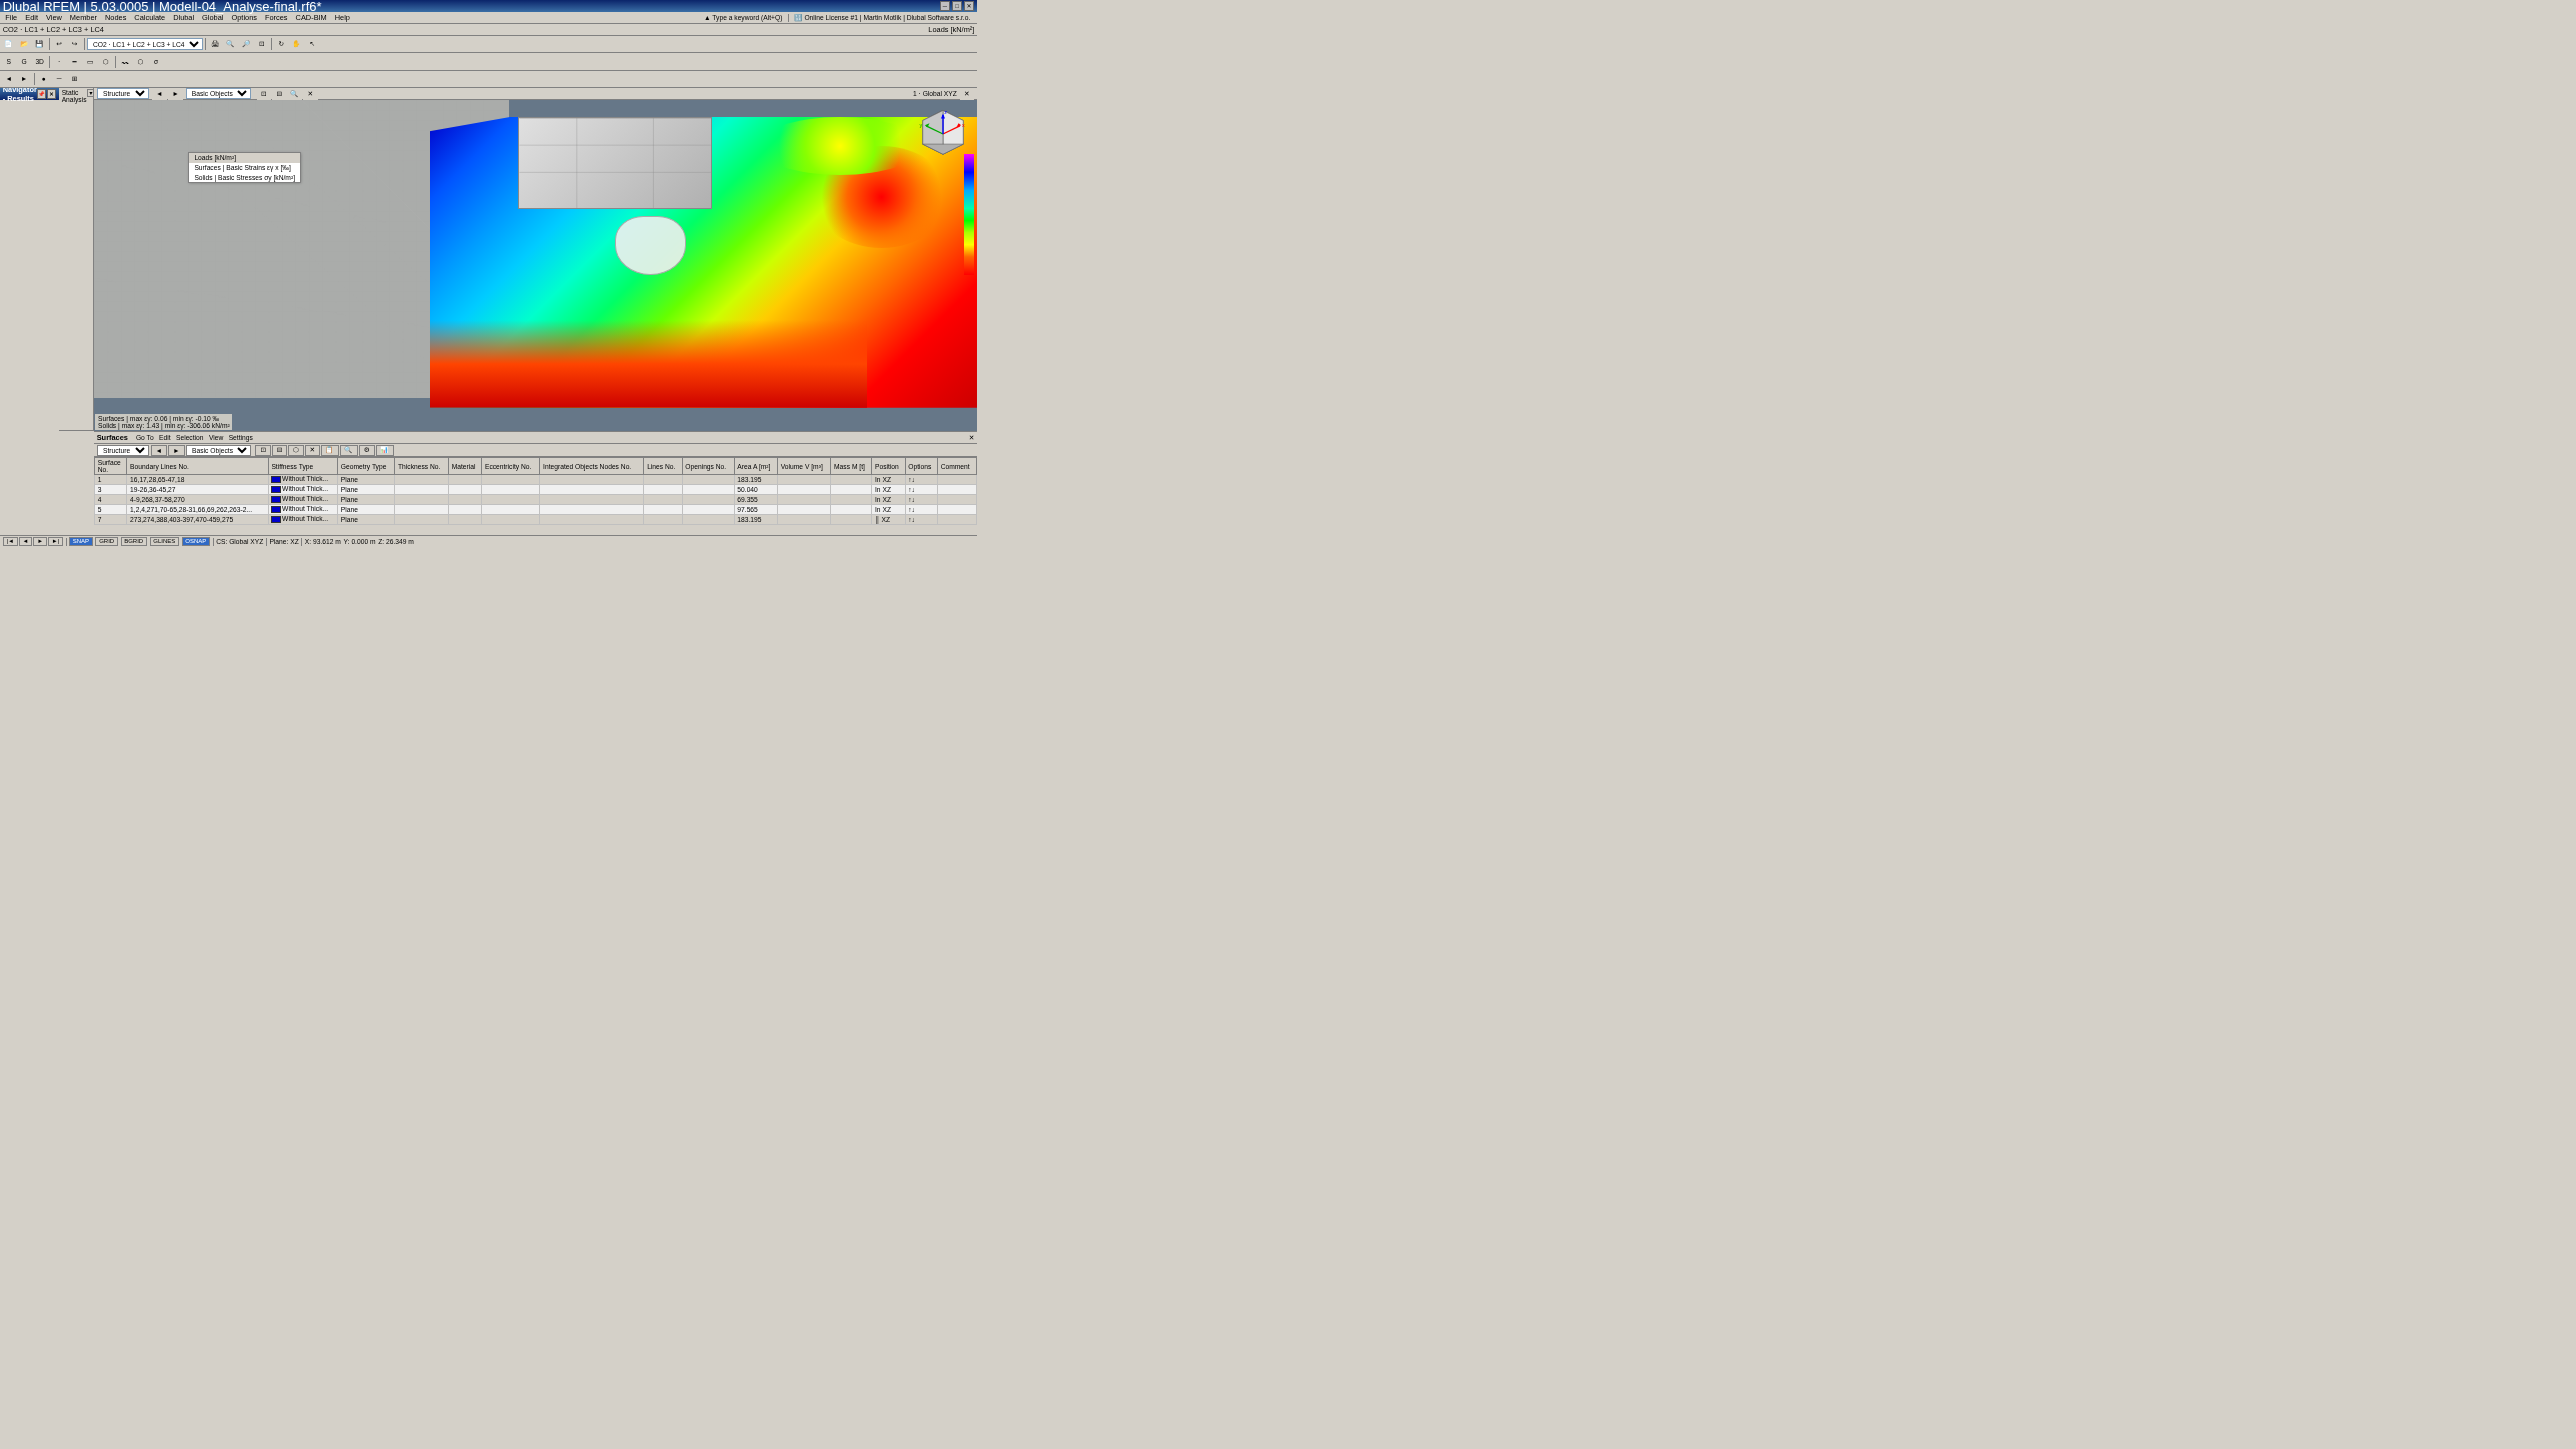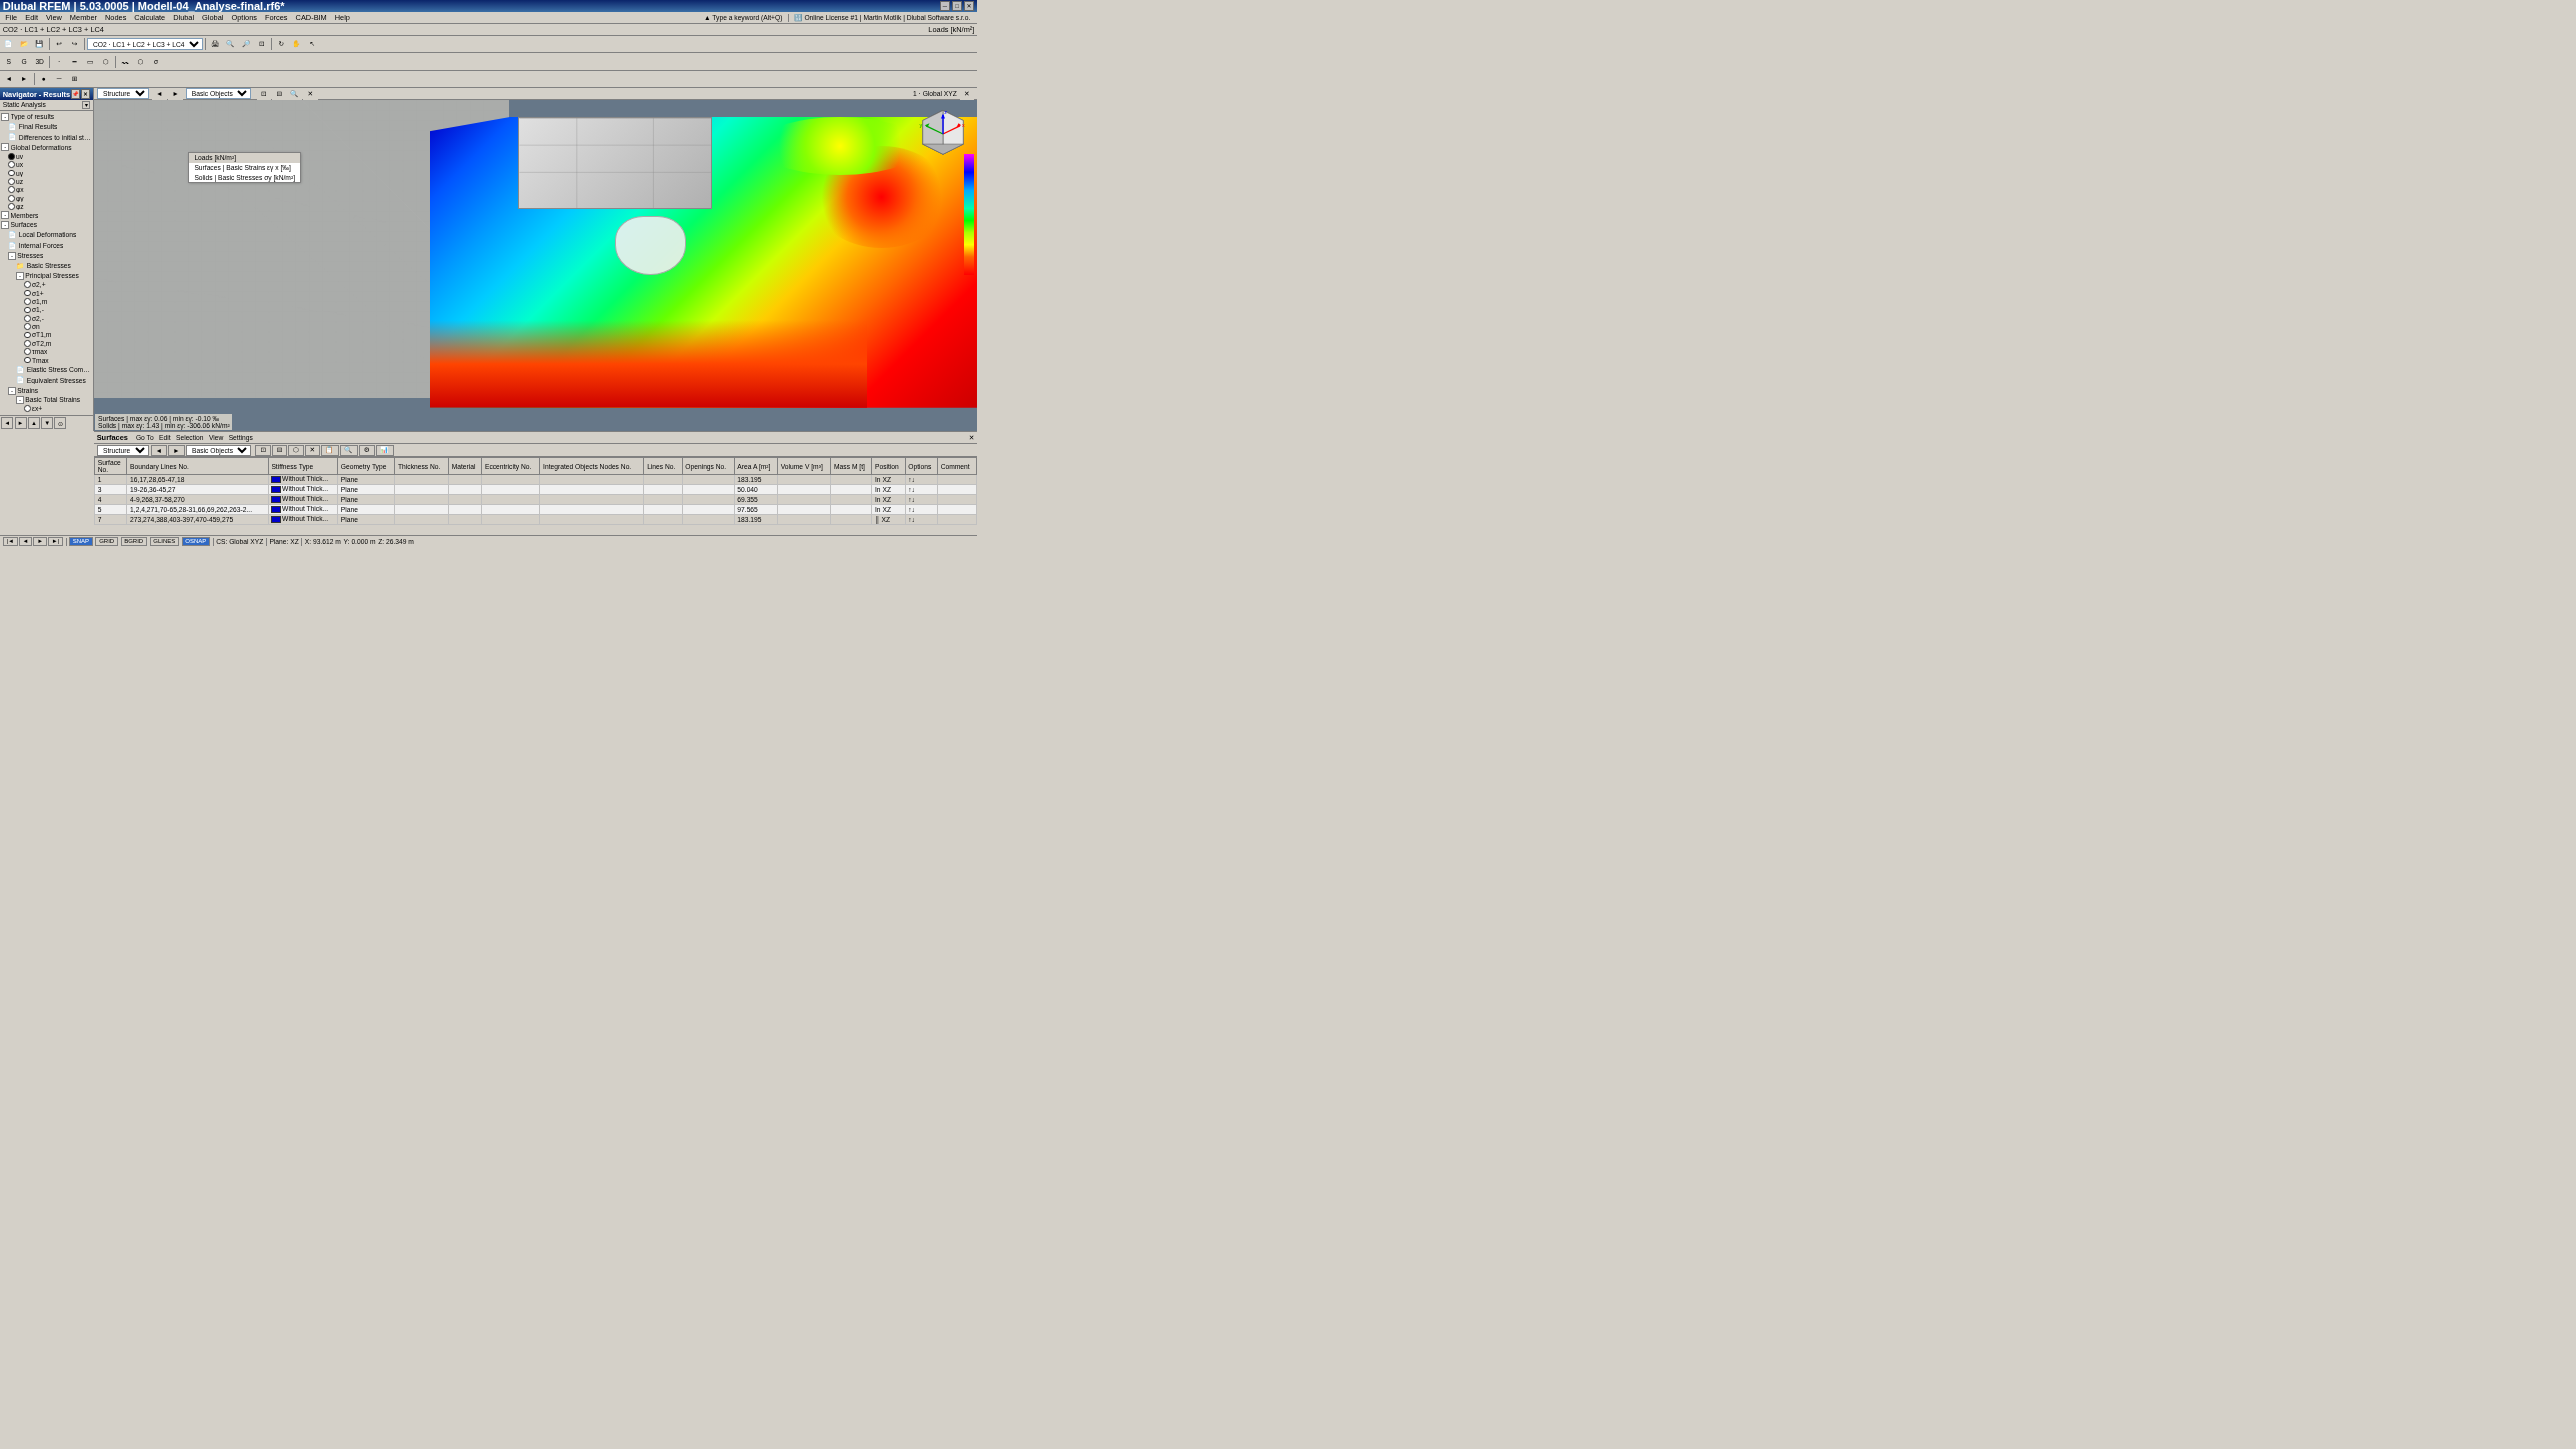--- a/index.html
+++ b/index.html
@@ -18,21 +18,21 @@
     #title-bar {
       height: 12px;
       background: linear-gradient(to bottom, #0a246a, #3a6ea5);
       display: flex;
       align-items: center;
       justify-content: space-between;
       padding: 0 2.7px;
       color: #fff;
       font-size: 7.4px;
     }
-    #title-bar .title-text { font-weight: bold; font-size: 11px; }
+    #title-bar .title-text { font-weight: normal; font-size: 13px; }
     #title-bar .win-controls { display: flex; gap: 1.3px; }
     #title-bar .win-btn {
       width: 10.7px; height: 9.4px;
       background: #c0c0c0;
       border: 0.7px solid #666;
       font-size: 6px;
       display: flex; align-items: center; justify-content: center;
       cursor: pointer;
       color: #000;
     }
@@ -102,21 +102,21 @@
       height: calc(547px - 12px - 12px - 12px - 17.4px - 17.4px - 17.4px);
       position: relative;
     }
 
     
     #navigator {
       width: 94px;
       background: #d4d0c8;
       border-right: 1.3px solid #808080;
       display: flex;
-      flex-direction: column;
+      flex-direction: row;
       overflow: hidden;
     }
     #navigator-header {
       background: linear-gradient(to bottom, #3a6ea5, #0a246a);
       color: #fff;
       padding: 1.3px 2.7px;
       font-weight: bold;
       font-size: 7.4px;
       display: flex;
       align-items: center;

